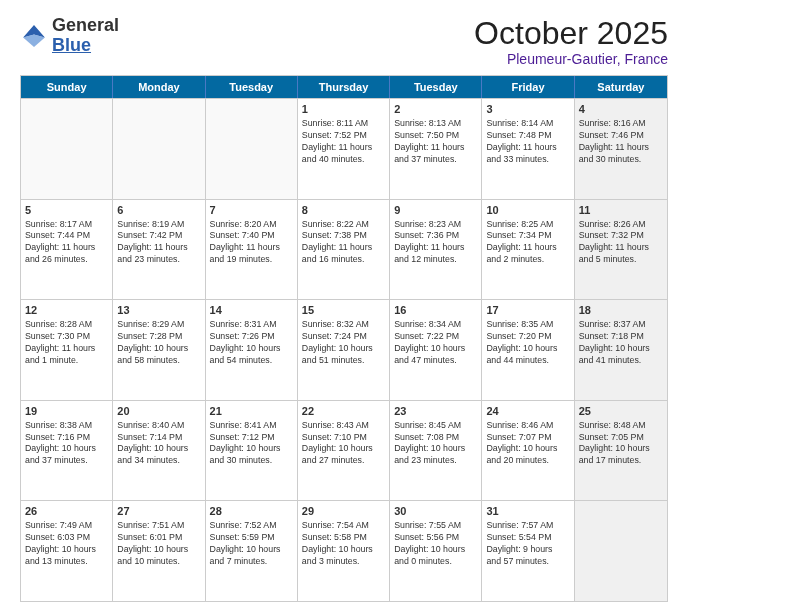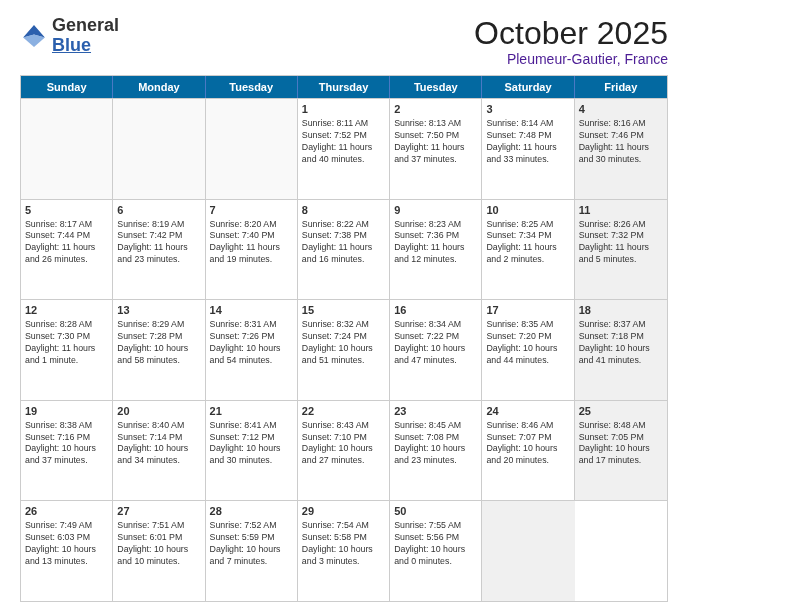--- a/index.html
+++ b/index.html
@@ -136,22 +136,22 @@
     </div>
   </div>
 
   <div class="calendar">
     <div class="cal-header">
     <div class="cal-header-cell">Sunday</div>
         <div class="cal-header-cell">Monday</div>
         <div class="cal-header-cell">Tuesday</div>
         <div class="cal-header-cell">Thursday</div>
         <div class="cal-header-cell">Tuesday</div>
+        <div class="cal-header-cell">Friday</div>
         <div class="cal-header-cell">Saturday</div>
-        <div class="cal-header-cell">Friday</div>
       </div>
     <div class="cal-body">
     <div class="cal-row">
           <div class="cal-cell empty"></div>
           <div class="cal-cell empty"></div>
           <div class="cal-cell empty"></div>
           <div class="cal-cell">
             <div class="day-num">1</div>
             <div class="cell-text">Sunrise: 8:11 AM</div>
             <div class="cell-text">Sunset: 7:52 PM</div>
@@ -356,23 +356,30 @@
             <div class="cell-text">and 7 minutes.</div>
           </div>
           <div class="cal-cell">
             <div class="day-num">29</div>
             <div class="cell-text">Sunrise: 7:54 AM</div>
             <div class="cell-text">Sunset: 5:58 PM</div>
             <div class="cell-text">Daylight: 10 hours</div>
             <div class="cell-text">and 3 minutes.</div>
           </div>
           <div class="cal-cell">
-            <div class="day-num">50</div>
+            <div class="day-num">30</div>
             <div class="cell-text">Sunrise: 7:55 AM</div>
             <div class="cell-text">Sunset: 5:56 PM</div>
             <div class="cell-text">Daylight: 10 hours</div>
             <div class="cell-text">and 0 minutes.</div>
+          </div>
+          <div class="cal-cell">
+            <div class="day-num">31</div>
+            <div class="cell-text">Sunrise: 7:57 AM</div>
+            <div class="cell-text">Sunset: 5:54 PM</div>
+            <div class="cell-text">Daylight: 9 hours</div>
+            <div class="cell-text">and 57 minutes.</div>
           </div>
           <div class="cal-cell empty shaded"></div>
         </div>
       </div>
   </div>
 </div>
 
 </body></html>

